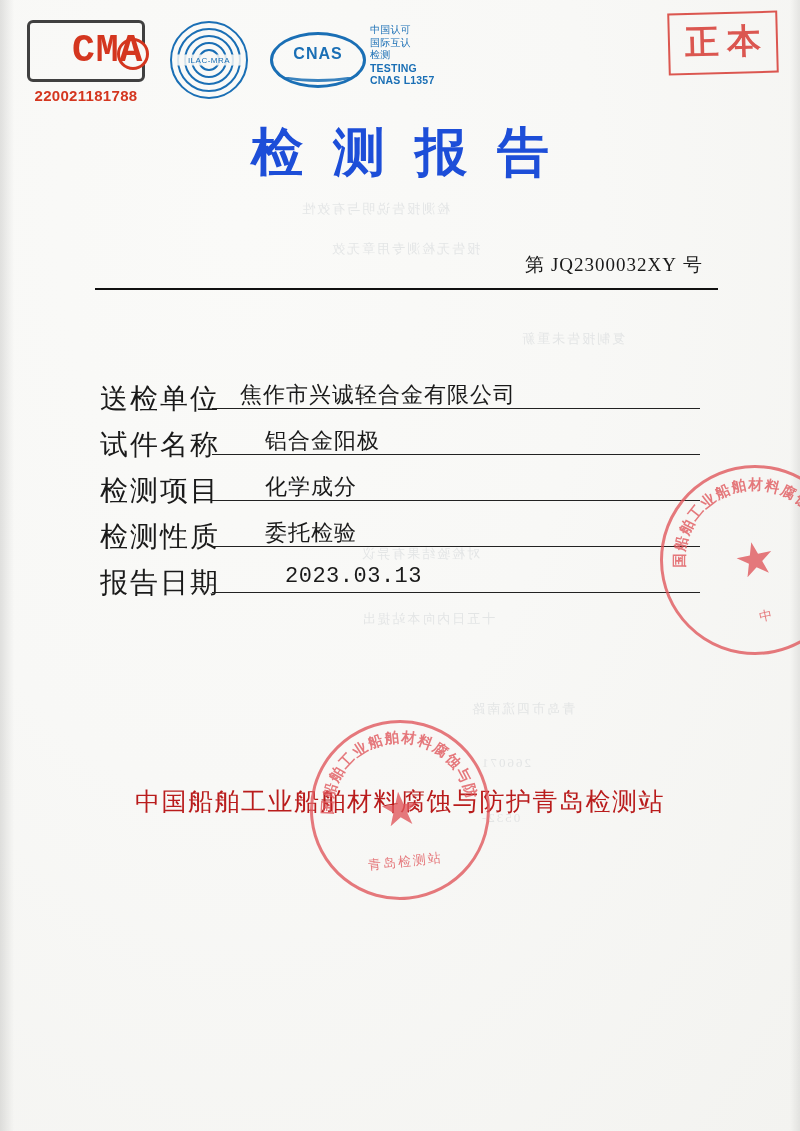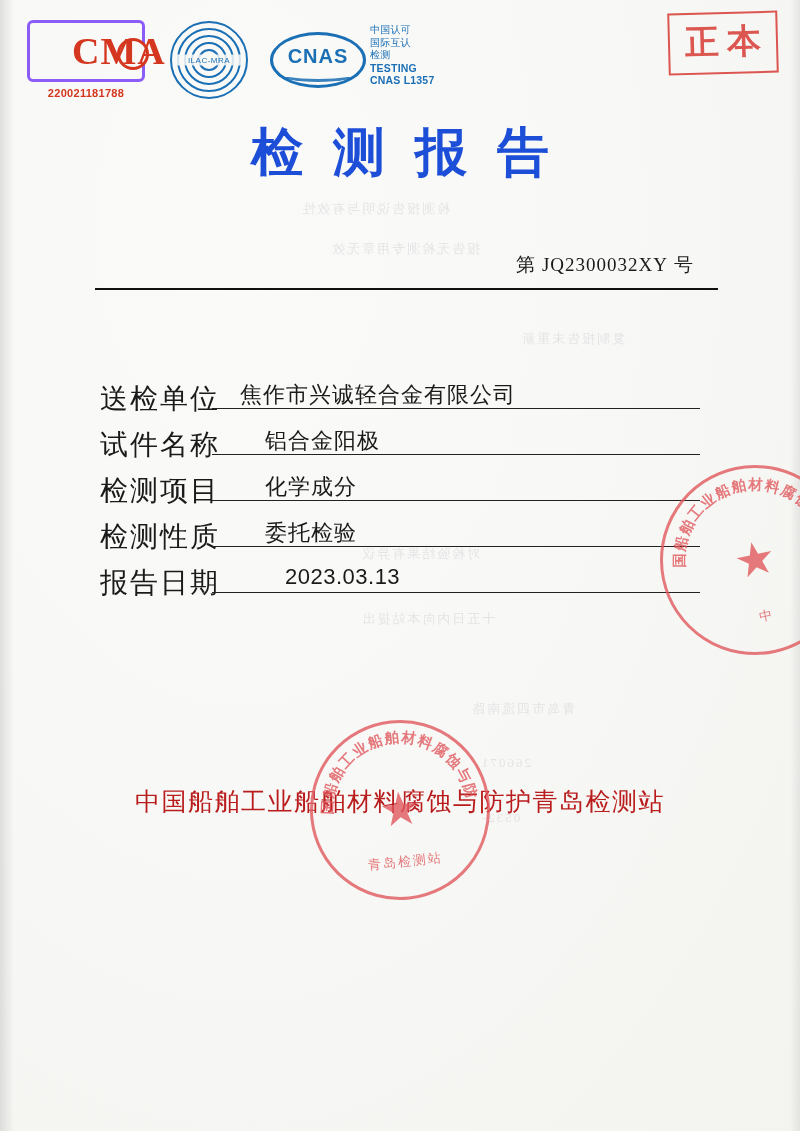--- a/index.html
+++ b/index.html
@@ -46,25 +46,25 @@
   .cma-logo {
     position: absolute;
     left: 4px;
     top: 6px;
     width: 128px;
     text-align: center;
   }
   .cma-mark {
     width: 118px;
     height: 62px;
-    border: 3px solid #8b5cf6;
+    border: 3px solid #404040;
     border-radius: 6px;
     box-sizing: border-box;
     color: #d4361f;
-    font-family: Liberation Serif, serif;
+    font-family: Liberation Mono, monospace;
     font-weight: bold;
     font-size: 38px;
     line-height: 56px;
     letter-spacing: 1px;
     position: relative;
     margin: 0 auto;
     padding-left: 42px;
   }
   .cma-mark .cletter { position: relative; z-index: 2; }
   .cma-mark::after {
@@ -76,21 +76,21 @@
     height: 26px;
     margin-top: -13px;
     border: 3px solid #d4361f;
     border-radius: 50%;
     background: #f8f8f6;
   }
   .cma-code {
     color: #d4361f;
     font-family: "Liberation Sans", sans-serif;
     font-weight: bold;
-    font-size: 11px;
+    font-size: 15px;
     letter-spacing: 0.3px;
     margin-top: 5px;
   }
 
   .ilac-logo {
     position: absolute;
     left: 150px;
     top: 8px;
     width: 82px;
     height: 76px;
@@ -131,21 +131,21 @@
     border-radius: 50%/50%;
     box-sizing: border-box;
   }
   .cnas-text {
     position: absolute;
     left: 0; right: 0;
     top: 13px;
     text-align: center;
     font-family: "Liberation Sans", sans-serif;
     font-weight: bold;
-    font-size: 20px;
+    font-size: 16px;
     color: #1a6fb5;
     letter-spacing: 1px;
   }
   .cnas-swoosh {
     position: absolute;
     left: 6px;
     right: 6px;
     bottom: 6px;
     height: 16px;
     border-bottom: 3px solid #1a6fb5;
@@ -196,21 +196,21 @@
     font-weight: bold;
     font-size: 52px;
     letter-spacing: 30px;
     text-indent: 30px;
     color: #1d4ed8;
   }
 
   
   .report-no {
     position: absolute;
-    right: 106px;
+    right: 97px;
     top: 252px;
     font-size: 19px;
     letter-spacing: 1px;
     white-space: nowrap;
   }
   .report-no .num { margin: 0 6px; }
 
   .rule {
     position: absolute;
     left: 95px;
@@ -247,21 +247,21 @@
   }
   .field-value {
     position: absolute;
     left: 140px;
     top: 2px;
     font-size: 22px;
     letter-spacing: 1px;
     white-space: nowrap;
   }
   .field-value.num {
-    font-family: Liberation Sans, sans-serif;
+    font-family: Liberation Mono, monospace;
     letter-spacing: 0.5px;
   }
 
   
   .org-name {
     position: absolute;
     left: 0; right: 0;
     top: 785px;
     text-align: center;
     font-size: 25px;

